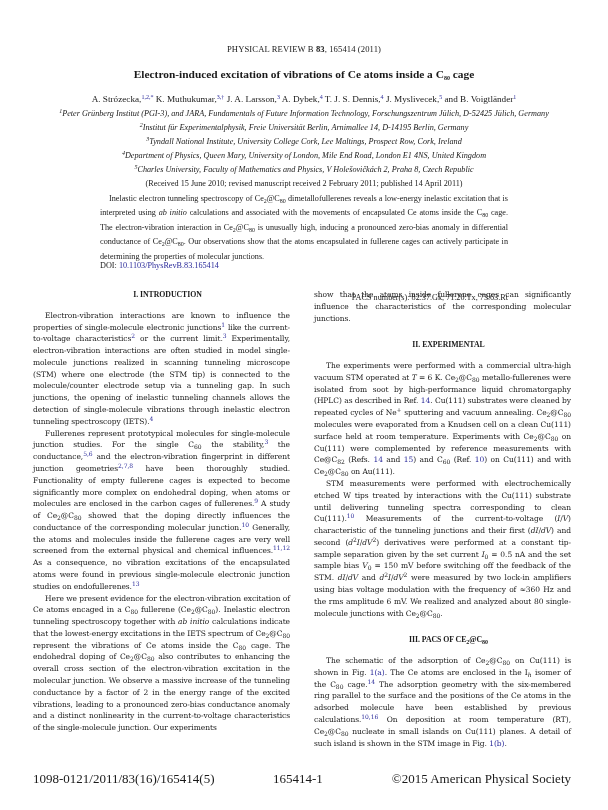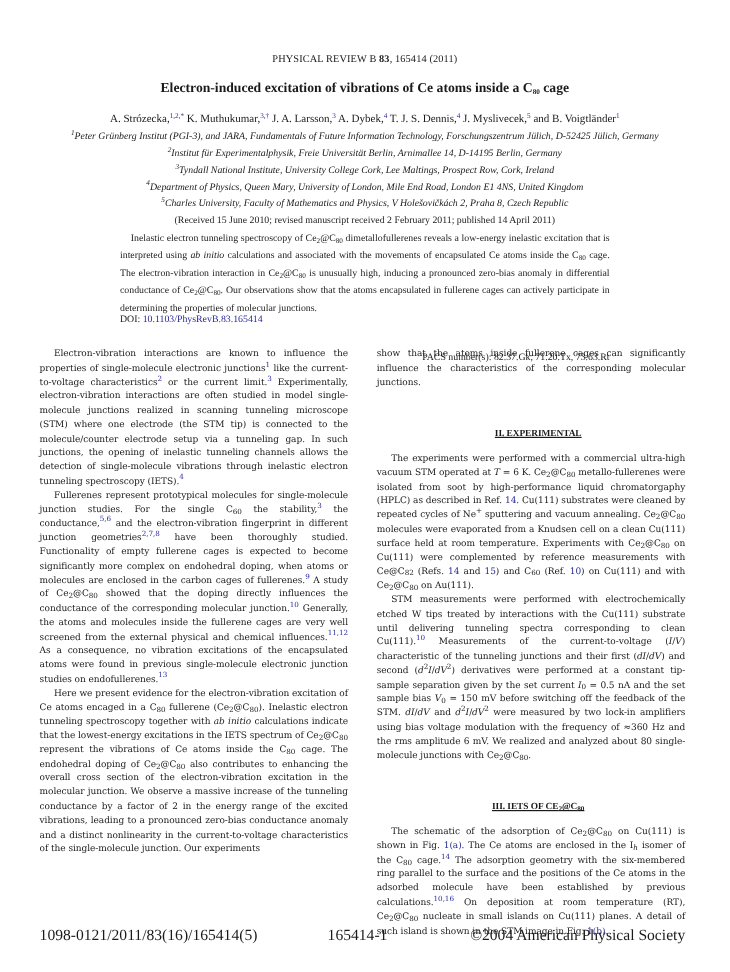--- a/index.html
+++ b/index.html
@@ -28,21 +28,21 @@
   .doi-link { color: #2a2a9a; }
   .col { position: absolute; top: 289px; width: 257px;
          font-family: "DejaVu Serif", serif; font-size: 7.5px; line-height: 11.78px;
          text-align: justify; letter-spacing: -0.05px; }
   .col.left { left: 33px; }
   .col.right { left: 314px; }
   .col p { margin: 0; text-indent: 12px; }
   .sec { text-align: center; font-weight: bold; font-family: "Liberation Serif", serif;
          font-size: 7.8px; margin: 0; text-indent: 0; }
   .sec.first { margin-top: 0; margin-bottom: 9px; }
-  .sec.mid { margin-top: 31px; margin-bottom: 9px; text-decoration: underline; }
+  .sec.mid { margin-top: 15px; margin-bottom: 9px; }
   .noind { text-indent: 0 !important; }
   .footer { position: absolute; top: 771px; left: 33px; width: 538px; height: 12px;
             font-family: "Liberation Serif", serif; font-size: 13px; }
   .footer .f-left { position: absolute; left: 0; }
   .footer .f-mid { position: absolute; left: 240px; }
   .footer .f-right { position: absolute; right: 0; }
   em { font-style: italic; }
 </style>
 </head>
 <body>
@@ -72,33 +72,34 @@
   </div>
 
   <div class="abstract"><span>Inelastic electron tunneling spectroscopy of Ce</span><sub>2</sub><span>@C</span><sub>80</sub><span> dimetallofullerenes reveals a low-energy inelastic excitation that is interpreted using </span><em>ab initio</em><span> calculations and associated with the movements of encapsulated Ce atoms inside the C</span><sub>80</sub><span> cage. The electron-vibration interaction in Ce</span><sub>2</sub><span>@C</span><sub>80</sub><span> is unusually high, inducing a pronounced zero-bias anomaly in differential conductance of Ce</span><sub>2</sub><span>@C</span><sub>80</sub><span>. Our observations show that the atoms encapsulated in fullerene cages can actively participate in determining the properties of molecular junctions.</span></div>
 
   <div class="doi-row">
     <span class="doi"><span>DOI: </span><a class="doi-link">10.1103/PhysRevB.83.165414</a></span>
     <span class="pacs"><span>PACS number(s): </span><span>82.37.Gk, 71.20.Tx, 73.63.Rt</span></span>
   </div>
 
   <div class="col left">
+    <p class="sec first">I. INTRODUCTION</p>
     <p>Electron-vibration interactions are known to influence the properties of single-molecule electronic junctions<sup class="ref">1</sup> like the current-to-voltage characteristics<sup class="ref">2</sup> or the current limit.<sup class="ref">3</sup> Experimentally, electron-vibration interactions are often studied in model single-molecule junctions realized in scanning tunneling microscope (STM) where one electrode (the STM tip) is connected to the molecule/counter electrode setup via a tunneling gap. In such junctions, the opening of inelastic tunneling channels allows the detection of single-molecule vibrations through inelastic electron tunneling spectroscopy (IETS).<sup class="ref">4</sup></p>
     <p>Fullerenes represent prototypical molecules for single-molecule junction studies. For the single C<sub>60</sub> the stability,<sup class="ref">3</sup> the conductance,<sup class="ref">5,6</sup> and the electron-vibration fingerprint in different junction geometries<sup class="ref">2,7,8</sup> have been thoroughly studied. Functionality of empty fullerene cages is expected to become significantly more complex on endohedral doping, when atoms or molecules are enclosed in the carbon cages of fullerenes.<sup class="ref">9</sup> A study of Ce<sub>2</sub>@C<sub>80</sub> showed that the doping directly influences the conductance of the corresponding molecular junction.<sup class="ref">10</sup> Generally, the atoms and molecules inside the fullerene cages are very well screened from the external physical and chemical influences.<sup class="ref">11,12</sup> As a consequence, no vibration excitations of the encapsulated atoms were found in previous single-molecule electronic junction studies on endofullerenes.<sup class="ref">13</sup></p>
     <p>Here we present evidence for the electron-vibration excitation of Ce atoms encaged in a C<sub>80</sub> fullerene (Ce<sub>2</sub>@C<sub>80</sub>). Inelastic electron tunneling spectroscopy together with <em>ab initio</em> calculations indicate that the lowest-energy excitations in the IETS spectrum of Ce<sub>2</sub>@C<sub>80</sub> represent the vibrations of Ce atoms inside the C<sub>80</sub> cage. The endohedral doping of Ce<sub>2</sub>@C<sub>80</sub> also contributes to enhancing the overall cross section of the electron-vibration excitation in the molecular junction. We observe a massive increase of the tunneling conductance by a factor of 2 in the energy range of the excited vibrations, leading to a pronounced zero-bias conductance anomaly and a distinct nonlinearity in the current-to-voltage characteristics of the single-molecule junction. Our experiments</p>
   </div>
 
   <div class="col right">
     <p class="noind">show that the atoms inside fullerene cages can significantly influence the characteristics of the corresponding molecular junctions.</p>
     <p class="sec mid">II. EXPERIMENTAL</p>
     <p>The experiments were performed with a commercial ultra-high vacuum STM operated at <em>T</em> = 6 K. Ce<sub>2</sub>@C<sub>80</sub> metallo-fullerenes were isolated from soot by high-performance liquid chromatorgaphy (HPLC) as described in Ref. <span class="ref">14</span>. Cu(111) substrates were cleaned by repeated cycles of Ne<sup>+</sup> sputtering and vacuum annealing. Ce<sub>2</sub>@C<sub>80</sub> molecules were evaporated from a Knudsen cell on a clean Cu(111) surface held at room temperature. Experiments with Ce<sub>2</sub>@C<sub>80</sub> on Cu(111) were complemented by reference measurements with Ce@C<sub>82</sub> (Refs. <span class="ref">14</span> and <span class="ref">15</span>) and C<sub>60</sub> (Ref. <span class="ref">10</span>) on Cu(111) and with Ce<sub>2</sub>@C<sub>80</sub> on Au(111).</p>
     <p>STM measurements were performed with electrochemically etched W tips treated by interactions with the Cu(111) substrate until delivering tunneling spectra corresponding to clean Cu(111).<sup class="ref">10</sup> Measurements of the current-to-voltage (<em>I</em>/<em>V</em>) characteristic of the tunneling junctions and their first (<em>dI</em>/<em>dV</em>) and second (<em>d</em><sup>2</sup><em>I</em>/<em>dV</em><sup>2</sup>) derivatives were performed at a constant tip-sample separation given by the set current <em>I</em><sub>0</sub> = 0.5 nA and the set sample bias <em>V</em><sub>0</sub> = 150 mV before switching off the feedback of the STM. <em>dI</em>/<em>dV</em> and <em>d</em><sup>2</sup><em>I</em>/<em>dV</em><sup>2</sup> were measured by two lock-in amplifiers using bias voltage modulation with the frequency of ≈360 Hz and the rms amplitude 6 mV. We realized and analyzed about 80 single-molecule junctions with Ce<sub>2</sub>@C<sub>80</sub>.</p>
-    <p class="sec mid"><span>III. IETS OF CE</span><sub>2</sub><span>@C</span><sub>80</sub></p>
+    <p class="sec mid"><span>III. PACS OF CE</span><sub>2</sub><span>@C</span><sub>80</sub></p>
     <p>The schematic of the adsorption of Ce<sub>2</sub>@C<sub>80</sub> on Cu(111) is shown in Fig. <span class="ref">1(a)</span>. The Ce atoms are enclosed in the I<sub><em>h</em></sub> isomer of the C<sub>80</sub> cage.<sup class="ref">14</sup> The adsorption geometry with the six-membered ring parallel to the surface and the positions of the Ce atoms in the adsorbed molecule have been established by previous calculations.<sup class="ref">10,16</sup> On deposition at room temperature (RT), Ce<sub>2</sub>@C<sub>80</sub> nucleate in small islands on Cu(111) planes. A detail of such island is shown in the STM image in Fig. <span class="ref">1(b)</span>.</p>
   </div>
 
   <div class="footer">
     <span class="f-left">1098-0121/2011/83(16)/165414(5)</span>
     <span class="f-mid">165414-1</span>
-    <span class="f-right">©2004 American Physical Society</span>
+    <span class="f-right">©2015 American Physical Society</span>
   </div>
 
 </div>
 
 </body></html>

